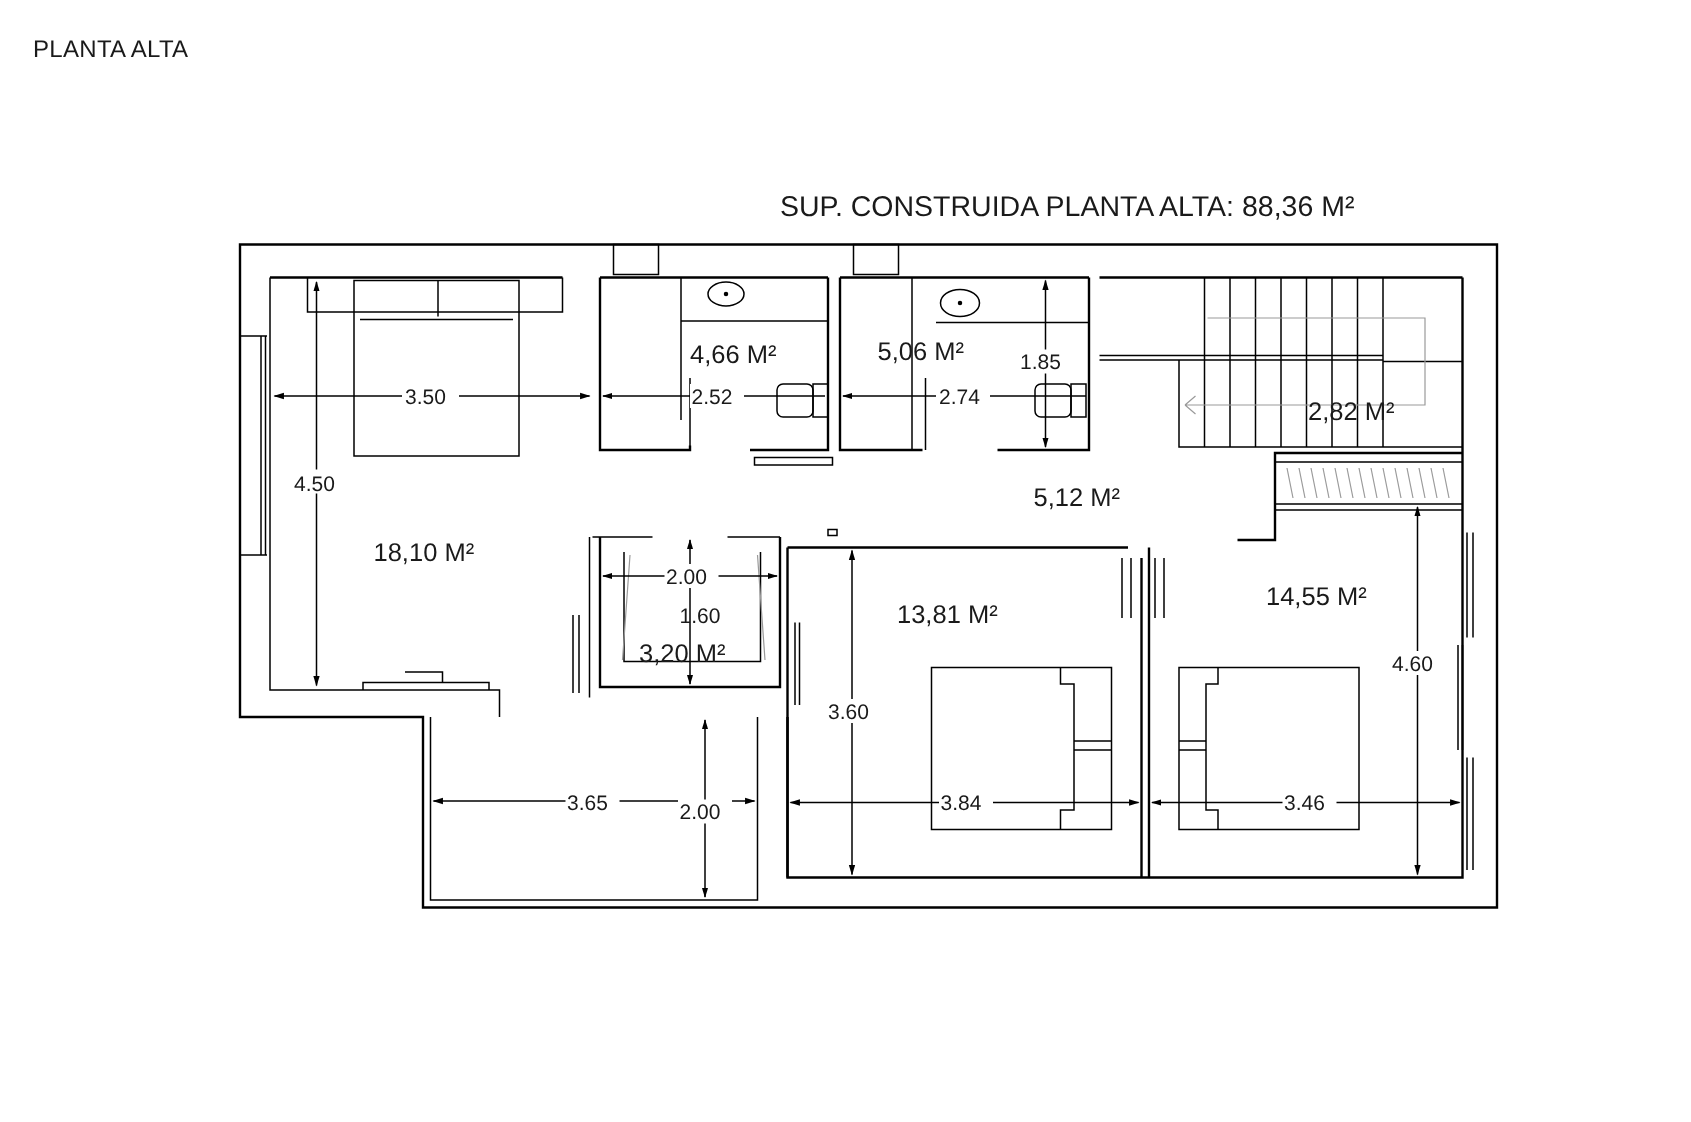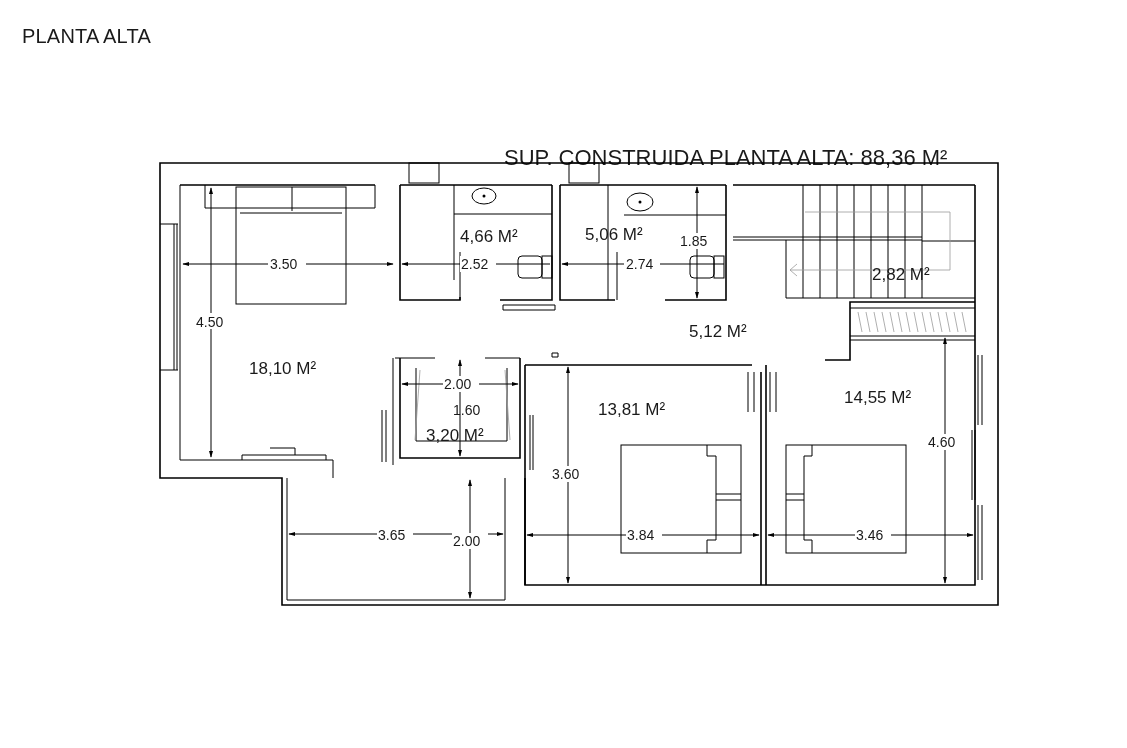--- a/index.html
+++ b/index.html
@@ -1,18 +1,18 @@
 <!DOCTYPE html>
 <html><head>
 <meta charset="utf-8">
 <style>
   html, body { margin:0; padding:0; background:#ffffff; }
   body { width:1127px; height:748px; position:relative; overflow:hidden; font-family:"Liberation Sans", sans-serif; color:#1a1a1a; }
-  .page-title { position:absolute; left:22px; top:25px; font-size:20px; letter-spacing:0.2px; }
-  .sup-title { position:absolute; left:504px; top:128px; font-size:22px;margin-top:17px; }
+  .page-title { position:absolute; left:22px; top:25px; font-size:16px; letter-spacing:0.2px; }
+  .sup-title { position:absolute; left:520px; top:128px; font-size:19px; }
   svg { position:absolute; left:0; top:0; }
   .w { stroke:#000; stroke-width:1.6; fill:none; }
   .t { stroke:#000; stroke-width:1; fill:none; }
   .g { stroke:#9a9a9a; stroke-width:0.8; fill:none; }
   .dim { stroke:#000; stroke-width:1; fill:none; }
   .area { font-size:17px; fill:#1a1a1a; }
   .dtext { font-size:14px; fill:#1a1a1a; }
   .lbl-bg { fill:#fff; }
 </style>
 </head>

